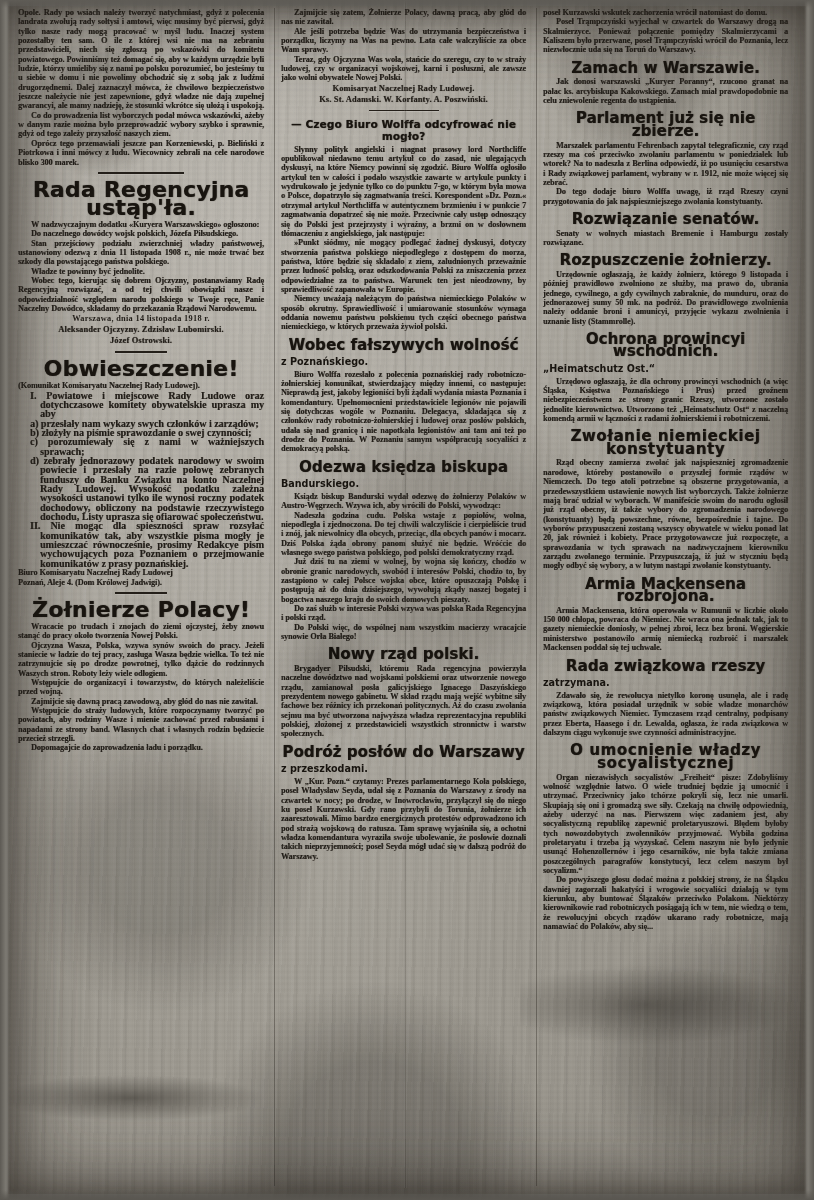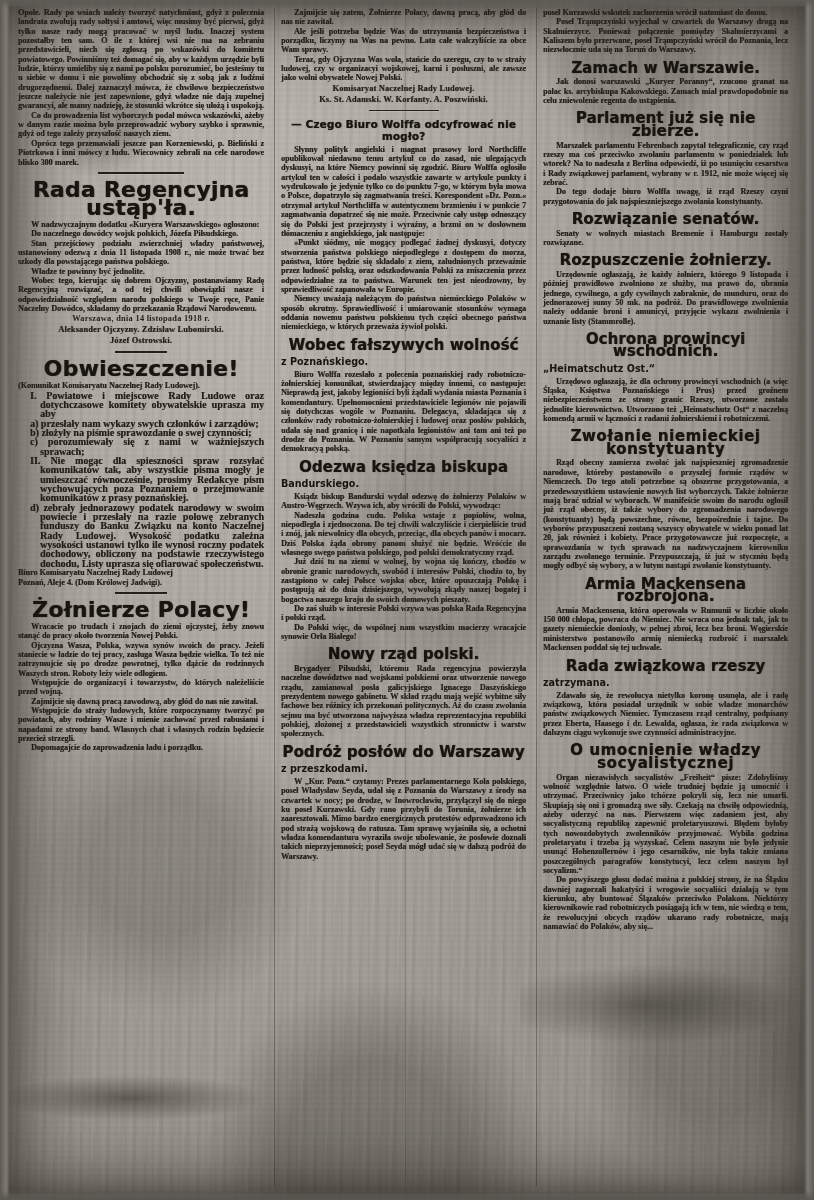--- a/index.html
+++ b/index.html
@@ -234,22 +234,22 @@
         <p class="sig">Aleksander Ojczyzny.      Zdzisław Lubomirski.</p>
         <p class="sig">Józef Ostrowski.</p>
 
         <div class="rule short"></div>
         <h2 class="hl big">Obwieszczenie!</h2>
         <p class="body noindent">(Komunikat Komisaryatu Naczelnej Rady Ludowej).</p>
         <p class="list">I. Powiatowe i miejscowe Rady Ludowe oraz dotychczasowe komitety obywatelskie uprasza my aby</p>
         <p class="list">a) przesłały nam wykazy swych członków i zarządów;</p>
         <p class="list">b) złożyły na piśmie sprawozdanie o swej czynności;</p>
         <p class="list">c) porozumiewały się z nami w ważniejszych sprawach;</p>
+        <p class="list">d) zebrały jednorazowy podatek narodowy w swoim powiecie i przesłały na razie połowę zebranych funduszy do Banku Związku na konto Naczelnej Rady Ludowej. Wysokość podatku zależna wysokości ustanowi tylko ile wynosi roczny podatek dochodowy, obliczony na podstawie rzeczywistego dochodu, Listy uprasza się ofiarować społeczeństwu.</p>
         <p class="list">II. Nie mogąc dla spieszności spraw rozsyłać komunikatów tak, aby wszystkie pisma mogły je umieszczać równocześnie, prosimy Redakcye pism wychowujących poza Poznaniem o przejmowanie komunikatów z prasy poznańskiej.</p>
-        <p class="list">d) zebrały jednorazowy podatek narodowy w swoim powiecie i przesłały na razie połowę zebranych funduszy do Banku Związku na konto Naczelnej Rady Ludowej. Wysokość podatku zależna wysokości ustanowi tylko ile wynosi roczny podatek dochodowy, obliczony na podstawie rzeczywistego dochodu, Listy uprasza się ofiarować społeczeństwu.</p>
         <p class="body center">Biuro Komisaryatu Naczelnej Rady Ludowej</p>
         <p class="body noindent">Poznań, Aleje 4.      (Dom Królowej Jadwigi).</p>
 
         <div class="rule short"></div>
         <h2 class="hl big">Żołnierze Polacy!</h2>
         <p class="body">Wracacie po trudach i znojach do ziemi ojczystej, żeby znowu stanąć do pracy około tworzenia Nowej Polski.</p>
         <p class="body">Ojczyzna Wasza, Polska, wzywa synów swoich do pracy. Jeżeli staniecie w ładzie do tej pracy, zasługa Wasza będzie wielka. To też nie zatrzymujcie się po drodze powrotnej, tylko dążcie do rodzinnych Waszych stron. Roboty leży wiele odłogiem.</p>
         <p class="body">Wstępujcie do organizacyi i towarzystw, do których należeliście przed wojną.</p>
         <p class="body">Zajmijcie się dawną pracą zawodową, aby głód do nas nie zawitał.</p>
         <p class="body">Wstępujcie do straży ludowych, które rozpoczynamy tworzyć po powiatach, aby rodziny Wasze i mienie zachować przed rabusiami i napadami ze strony band. Własnych chat i własnych rodzin będziecie przecież strzegli.</p>

